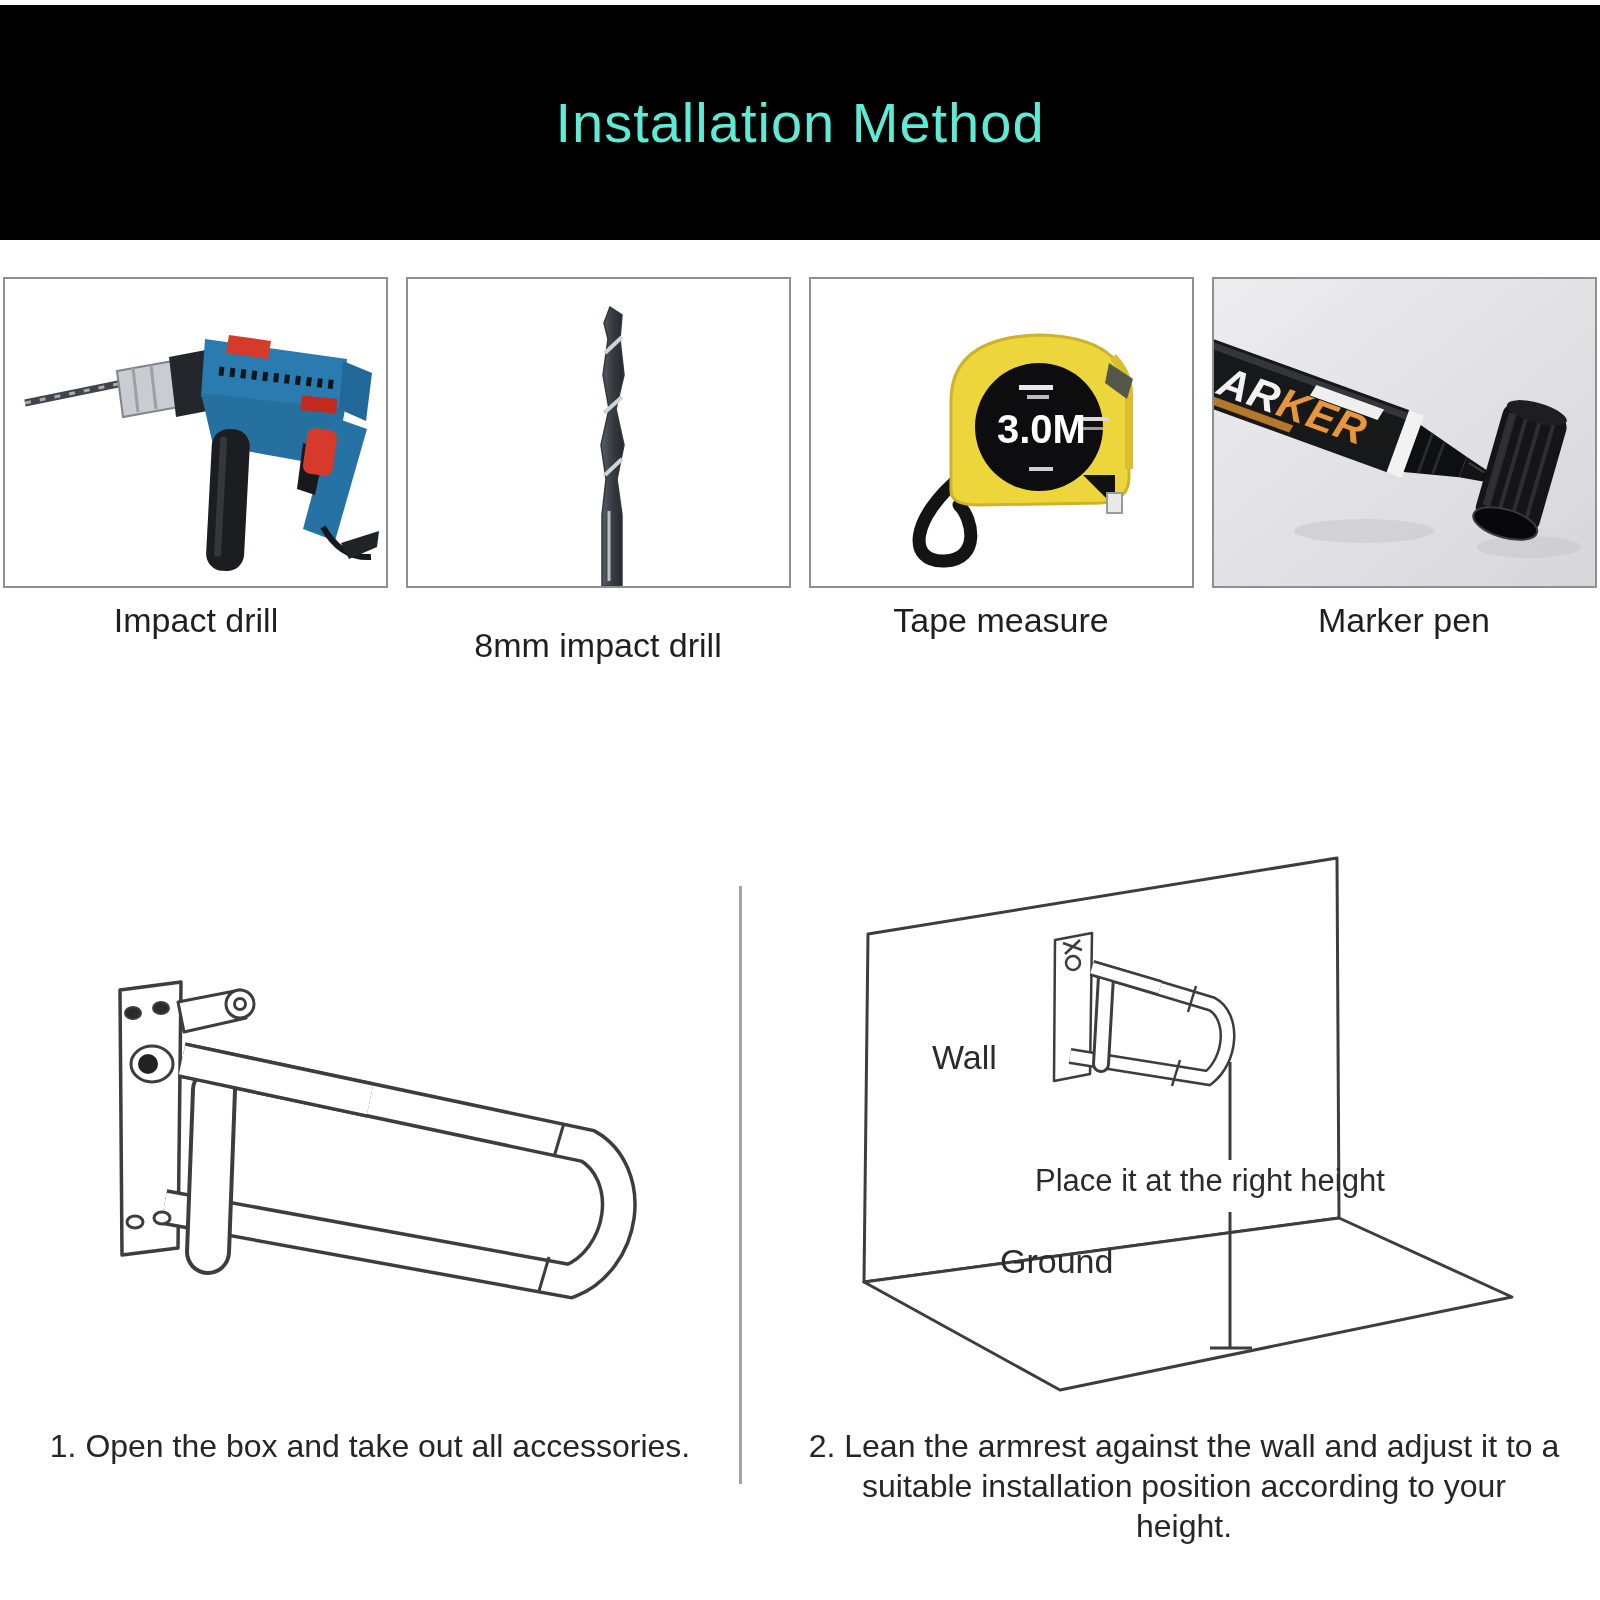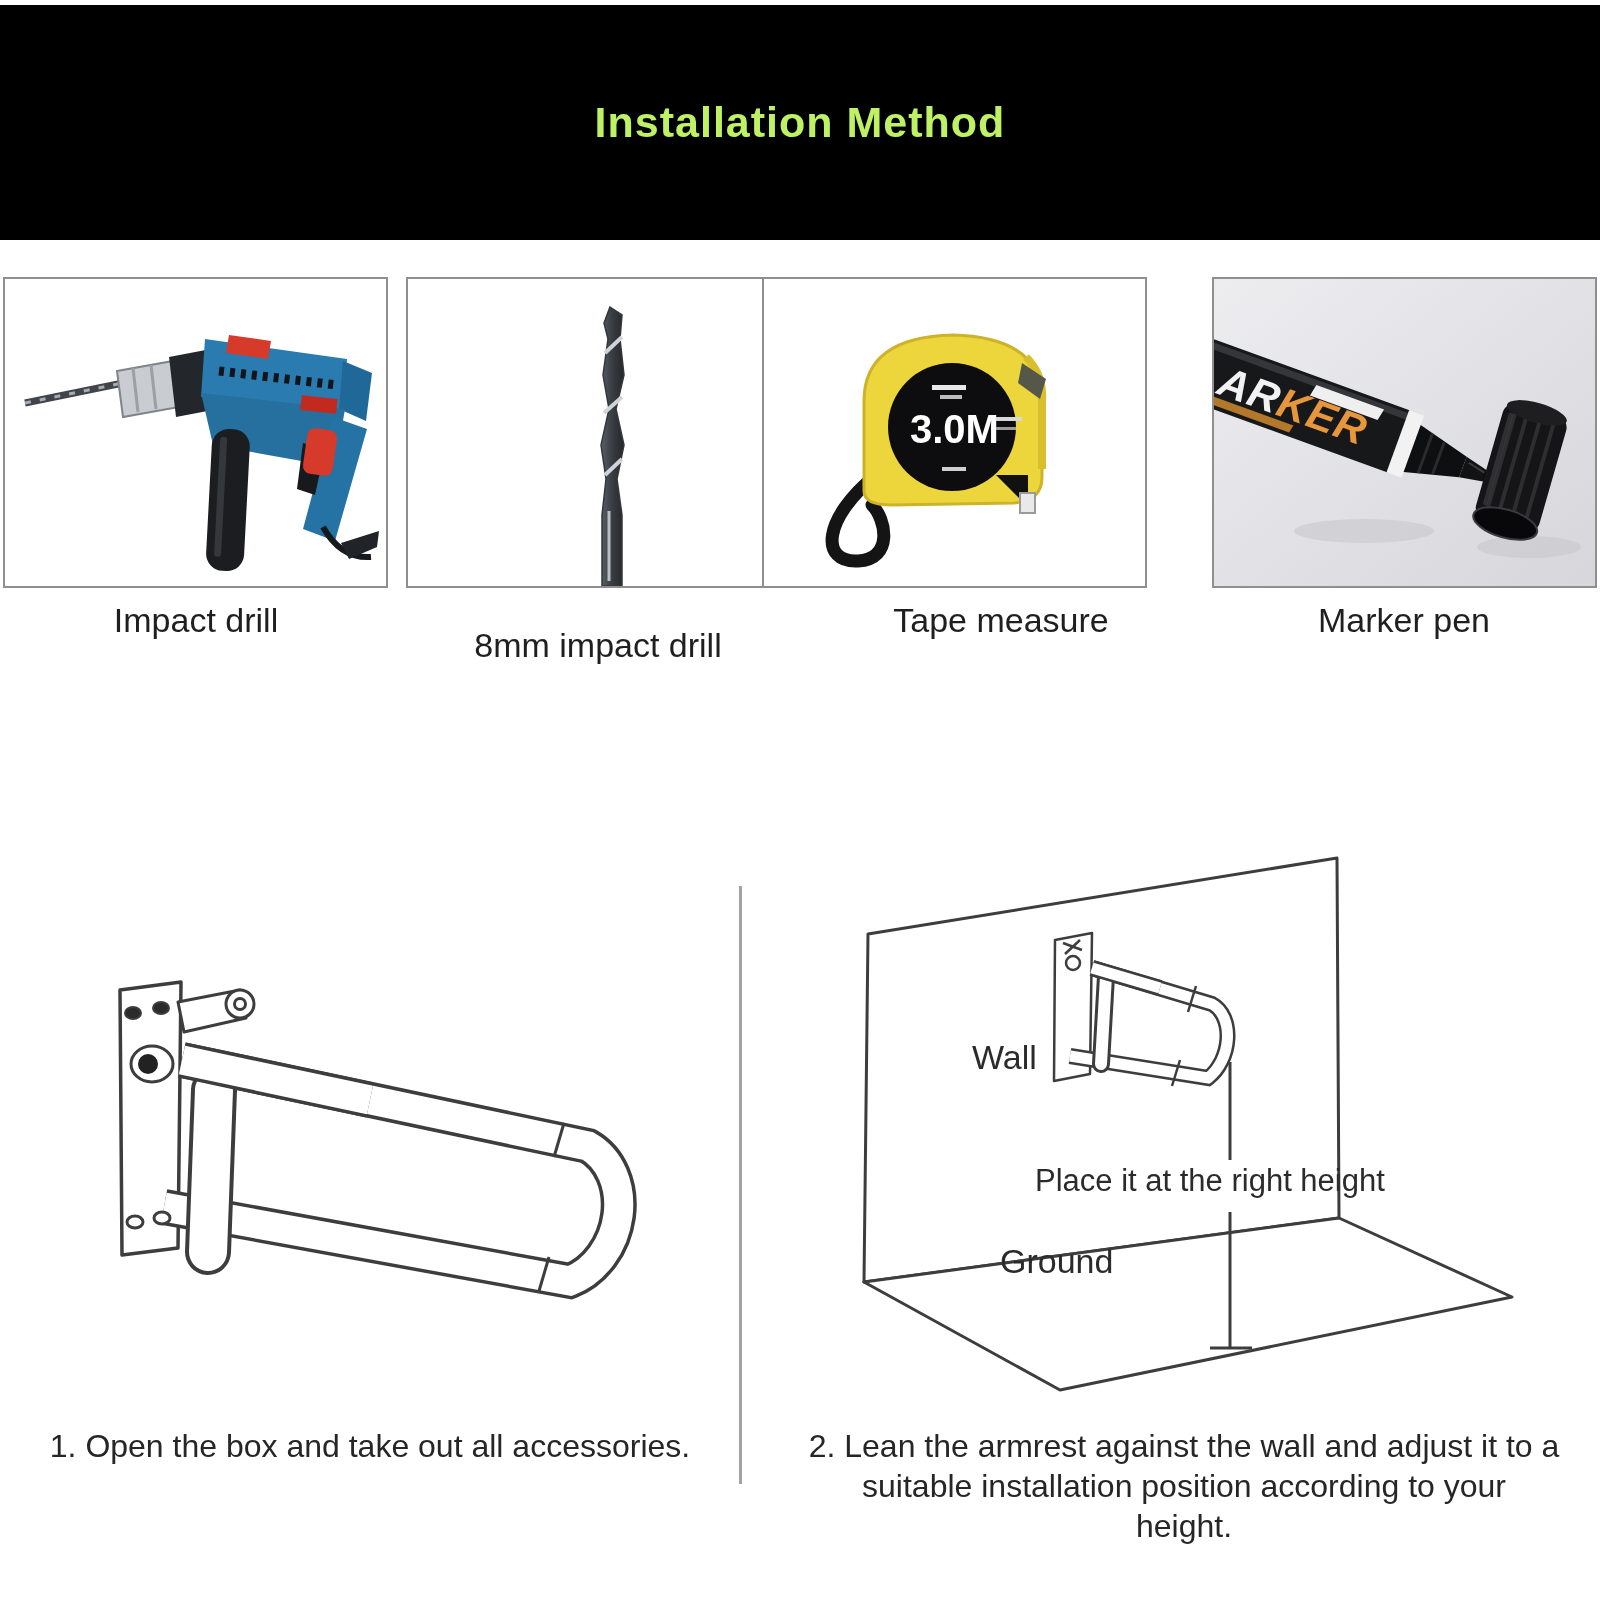--- a/index.html
+++ b/index.html
@@ -7,21 +7,21 @@
     width:1600px;height:1600px;position:relative;overflow:hidden;
     background:#ffffff;
     font-family:"Liberation Sans", sans-serif;
     color:#262626;
   }
   .banner{
     position:absolute;left:0;top:5px;width:1600px;height:235px;
     background:#000;display:flex;align-items:center;justify-content:center;
   }
   .banner .title{
-    color:#bef264;font-size:43px;font-weight:bold;letter-spacing:1px;
+    color:#5eead4;font-size:56px;font-weight:normal;letter-spacing:1px;
   }
   .tool-box{
     position:absolute;top:277px;width:385px;height:311px;
     box-sizing:border-box;border:2px solid #8f8f8f;background:#fff;
   }
   .tool-box svg{display:block;}
   .tool-label{
     position:absolute;top:598px;width:560px;text-align:center;
     font-size:34px;line-height:44px;color:#1f1f1f;
   }
@@ -92,21 +92,21 @@
     <polygon fill="url(#bitg)" stroke="#33373c" stroke-width="1.5" points="202,28 214,36 212,60 216,96 208,130 216,166 209,200 214,236 214,307 194,307 194,236 198,200 193,166 201,130 195,96 200,60 196,44"></polygon>
 
     <line x1="197" y1="74" x2="214" y2="58" stroke="#cfd4da" stroke-width="4"></line>
     <line x1="196" y1="134" x2="214" y2="118" stroke="#cfd4da" stroke-width="4"></line>
     <line x1="197" y1="196" x2="214" y2="180" stroke="#cfd4da" stroke-width="4"></line>
 
     <line x1="201" y1="232" x2="201" y2="302" stroke="#b9bfc5" stroke-width="3"></line>
   </svg>
 </div>
 
-<div class="tool-box" style="left:762px;">
+<div class="tool-box" style="left:809px;padding-left:40px;">
   <svg width="381" height="307" viewBox="0 0 381 307">
 
     <path d="M112,196 C58,240 56,284 94,282 C130,280 122,240 108,226" stroke="#141414" stroke-width="13" fill="none" stroke-linecap="round"></path>
 
     <path d="M100,212 L100,122 Q100,58 189,56 Q278,58 278,122 L278,198 Q278,222 250,224 L128,226 Q100,226 100,212 Z" fill="#edd63c" stroke="#cdb32a" stroke-width="3"></path>
     <path d="M262,78 Q280,96 278,122 L278,190" stroke="#d9bf2e" stroke-width="8" fill="none"></path>
 
     <polygon points="258,84 282,100 276,120 254,104" fill="#555848"></polygon>
 
     <circle cx="188" cy="148" r="64" fill="#0d0d0f"></circle>
@@ -236,21 +236,21 @@
   <line x1="303" y1="113" x2="322" y2="120" stroke="#3d3d3d" stroke-width="2.5"></line>
   <line x1="320" y1="110" x2="305" y2="124" stroke="#3d3d3d" stroke-width="2.5"></line>
 
   <g stroke="#3d3d3d" stroke-width="3">
     <line x1="470" y1="232" x2="470" y2="330"></line>
     <line x1="470" y1="382" x2="470" y2="518"></line>
     <line x1="450" y1="518" x2="492" y2="518"></line>
   </g>
 </svg>
 
-<div class="diag-label" style="left:932px;top:1038px;font-size:34px;margin-left:40px;">Wall</div>
+<div class="diag-label" style="left:932px;top:1038px;font-size:34px;">Wall</div>
 <div class="diag-label" style="left:1035px;top:1163px;font-size:31px;">Place it at the right height</div>
 <div class="diag-label" style="left:1000px;top:1242px;font-size:34px;">Ground</div>
 
 <div class="caption" style="left:0;width:740px;">
   <div>1. Open the box and take out all accessories.</div>
 </div>
 <div class="caption" style="left:748px;width:872px;">
   <div>2. Lean the armrest against the wall and adjust it to a</div>
   <div>suitable installation position according to your</div>
   <div>height.</div>

